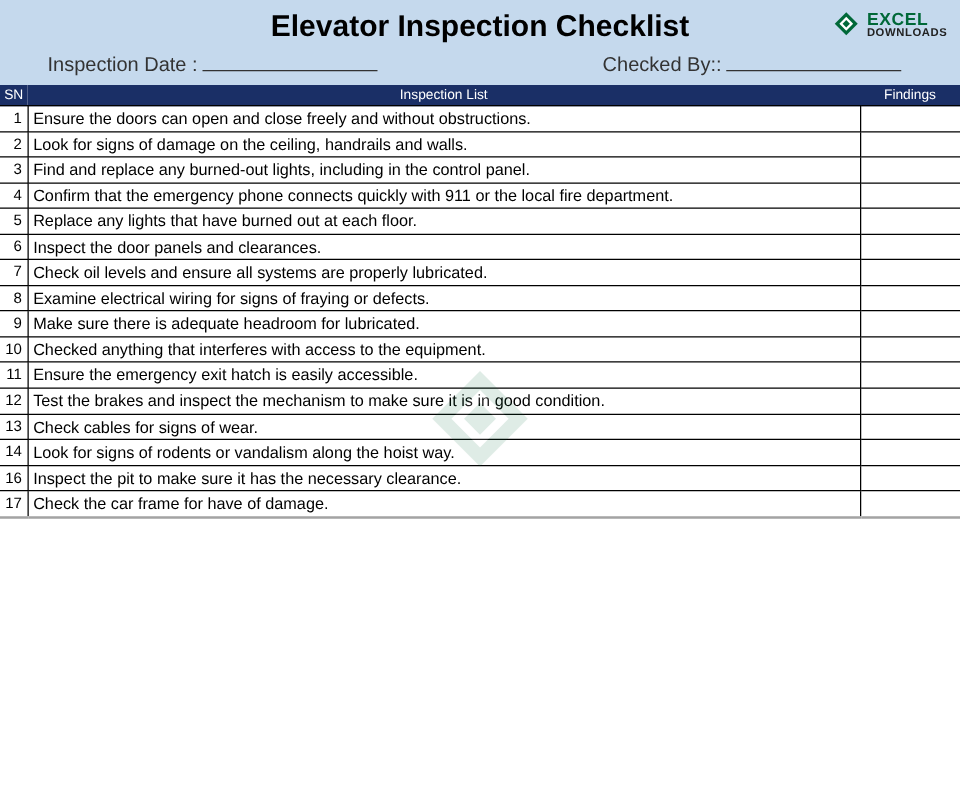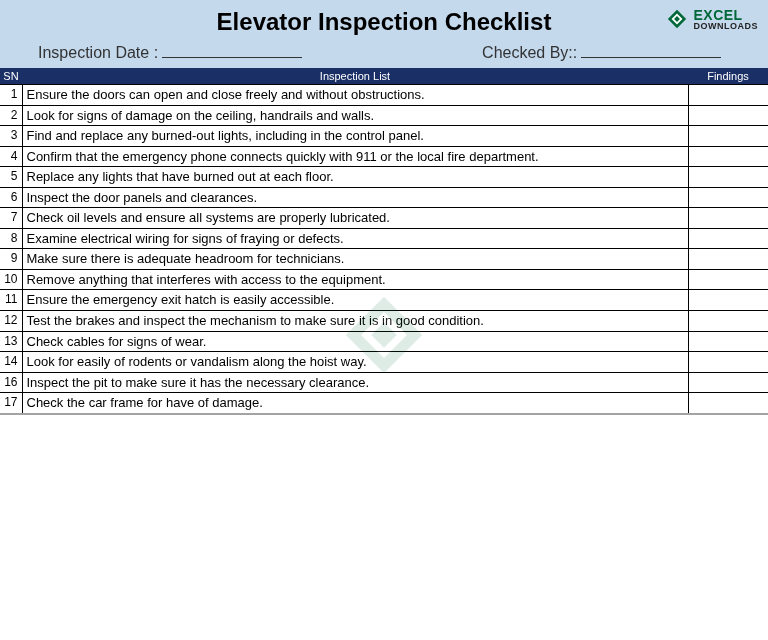--- a/index.html
+++ b/index.html
@@ -179,46 +179,46 @@
         <td>Check oil levels and ensure all systems are properly lubricated.</td>
         <td class="findings"></td>
       </tr>
       <tr>
         <td class="sn">8</td>
         <td>Examine electrical wiring for signs of fraying or defects.</td>
         <td class="findings"></td>
       </tr>
       <tr>
         <td class="sn">9</td>
-        <td>Make sure there is adequate headroom for technicians.</td>
+        <td>Make sure there is adequate headroom for lubricated.</td>
         <td class="findings"></td>
       </tr>
       <tr>
         <td class="sn">10</td>
-        <td>Remove anything that interferes with access to the equipment.</td>
+        <td>Checked anything that interferes with access to the equipment.</td>
         <td class="findings"></td>
       </tr>
       <tr>
         <td class="sn">11</td>
         <td>Ensure the emergency exit hatch is easily accessible.</td>
         <td class="findings"></td>
       </tr>
       <tr>
         <td class="sn">12</td>
         <td>Test the brakes and inspect the mechanism to make sure it is in good condition.</td>
         <td class="findings"></td>
       </tr>
       <tr>
         <td class="sn">13</td>
         <td>Check cables for signs of wear.</td>
         <td class="findings"></td>
       </tr>
       <tr>
         <td class="sn">14</td>
-        <td>Look for easily of rodents or vandalism along the hoist way.</td>
+        <td>Look for signs of rodents or vandalism along the hoist way.</td>
         <td class="findings"></td>
       </tr>
       <tr>
         <td class="sn">16</td>
         <td>Inspect the pit to make sure it has the necessary clearance.</td>
         <td class="findings"></td>
       </tr>
       <tr>
         <td class="sn">17</td>
         <td>Check the car frame for have of damage.</td>

